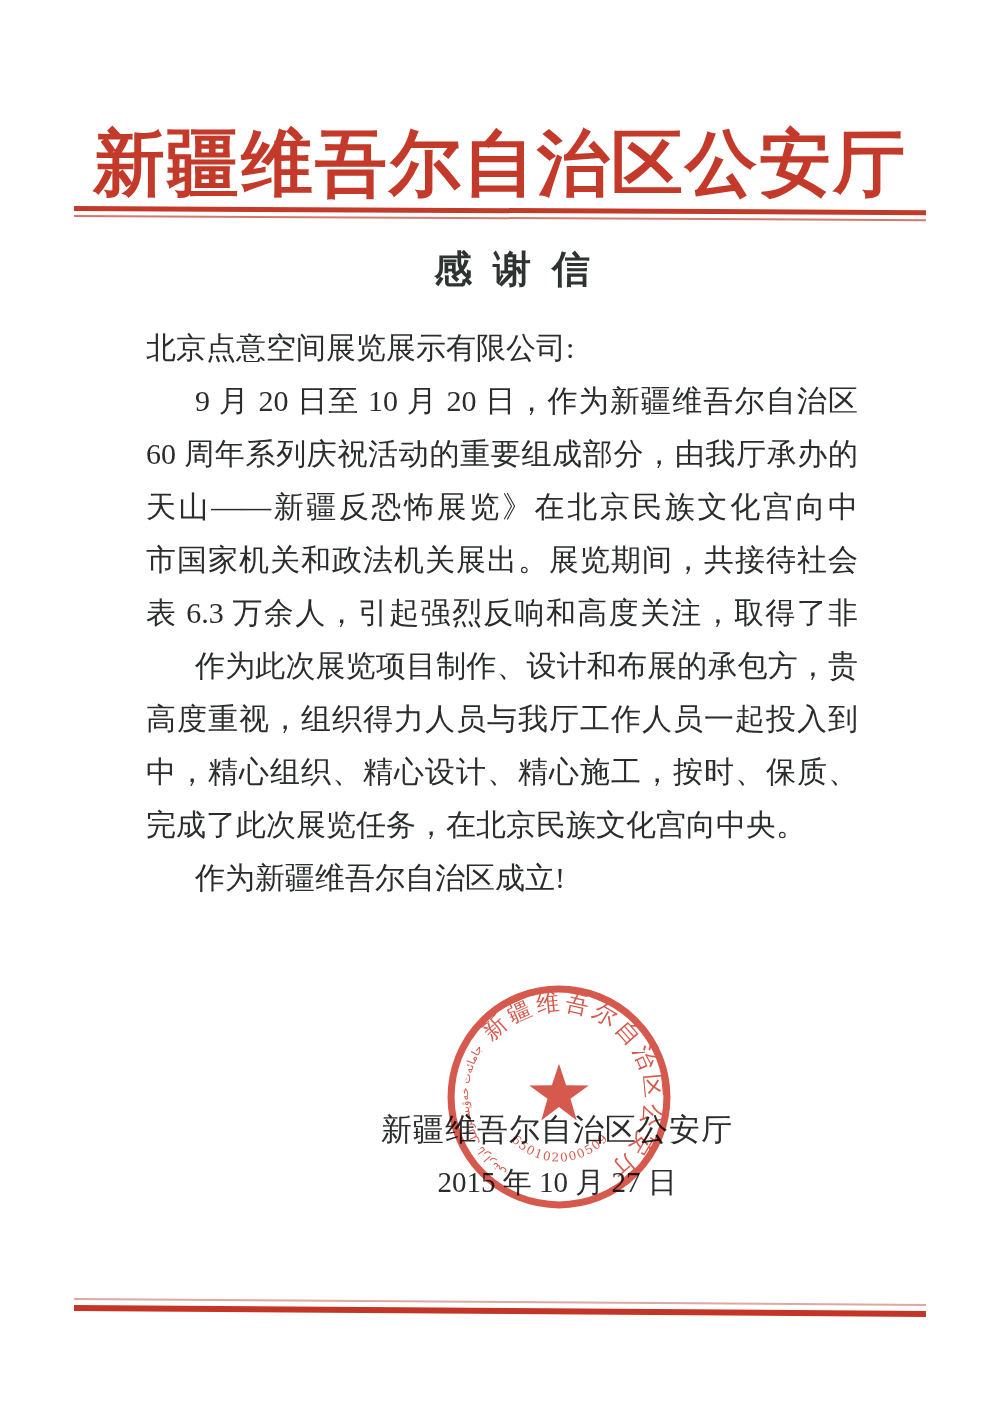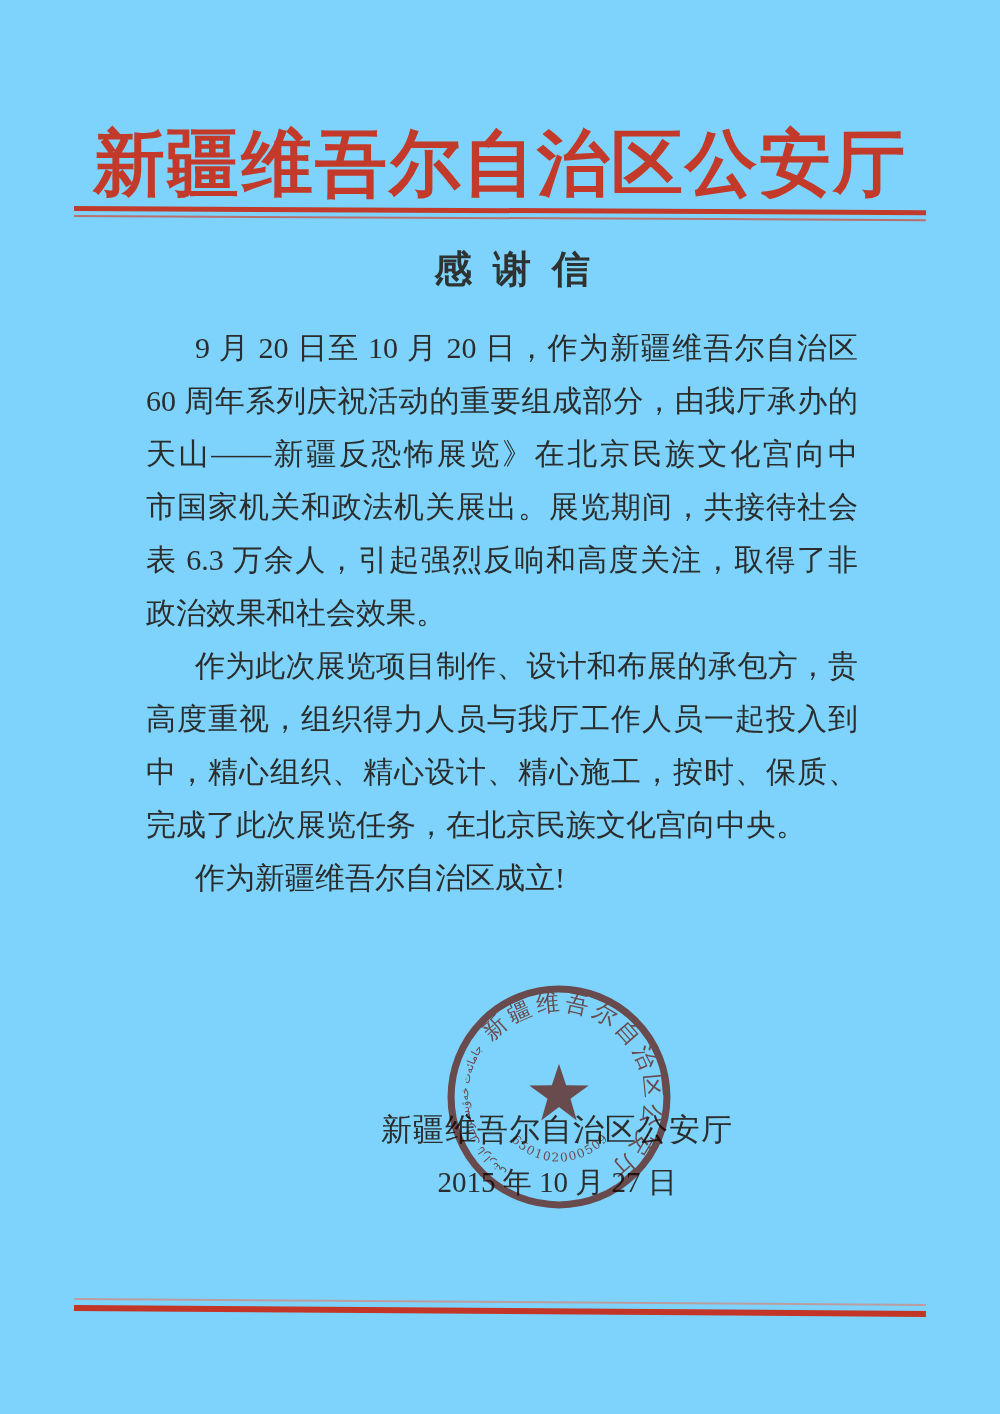--- a/index.html
+++ b/index.html
@@ -1,21 +1,21 @@
 <!DOCTYPE html>
 <html><head>
 <meta charset="utf-8">
 <style>
   html,body{margin:0;padding:0;}
   body{background:#e8e8e6;}
   .page{
     position:relative;
     width:1000px;height:1414px;
     margin:0 auto;
-    background:#7dd3fc;
+    background:#ffffff;
     overflow:hidden;
     font-family:"Liberation Serif","DejaVu Serif",serif;
   }
   
   .org-title{
     position:absolute;top:116px;left:0;width:100%;
     text-align:center;
     font-size:72px;font-weight:bold;
     color:#c43a2a;
     letter-spacing:2px;
@@ -75,26 +75,26 @@
   <div class="org-title">新疆维吾尔自治区公安厅</div>
 
   <div class="rule rule-top">
     <div class="bar-thick"></div>
     <div class="bar-thin"></div>
   </div>
 
   <div class="doc-title">感谢信</div>
 
   <div class="body-text">
+    <div class="line left">北京点意空间展览展示有限公司:</div>
     <div class="line ind">9 月 20 日至 10 月 20 日，作为新疆维吾尔自治区成立</div>
     <div class="line">60 周年系列庆祝活动的重要组成部分，由我厅承办的《亮剑</div>
     <div class="line">天山——新疆反恐怖展览》在北京民族文化宫向中央、北京</div>
     <div class="line">市国家机关和政法机关展出。展览期间，共接待社会各界代</div>
     <div class="line">表 6.3 万余人，引起强烈反响和高度关注，取得了非常好的</div>
-    <div class="line left">政治效果和社会效果。</div>
     <div class="line ind">作为此次展览项目制作、设计和布展的承包方，贵公司</div>
     <div class="line">高度重视，组织得力人员与我厅工作人员一起投入到项目</div>
     <div class="line">中，精心组织、精心设计、精心施工，按时、保质、保量地</div>
     <div class="line left">完成了此次展览任务，在北京民族文化宫向中央。</div>
     <div class="line left ind">作为新疆维吾尔自治区成立!</div>
   </div>
 
   <div class="sig-org">新疆维吾尔自治区公安厅</div>
   <div class="sig-date">2015 年 10 月 27 日</div>
 

